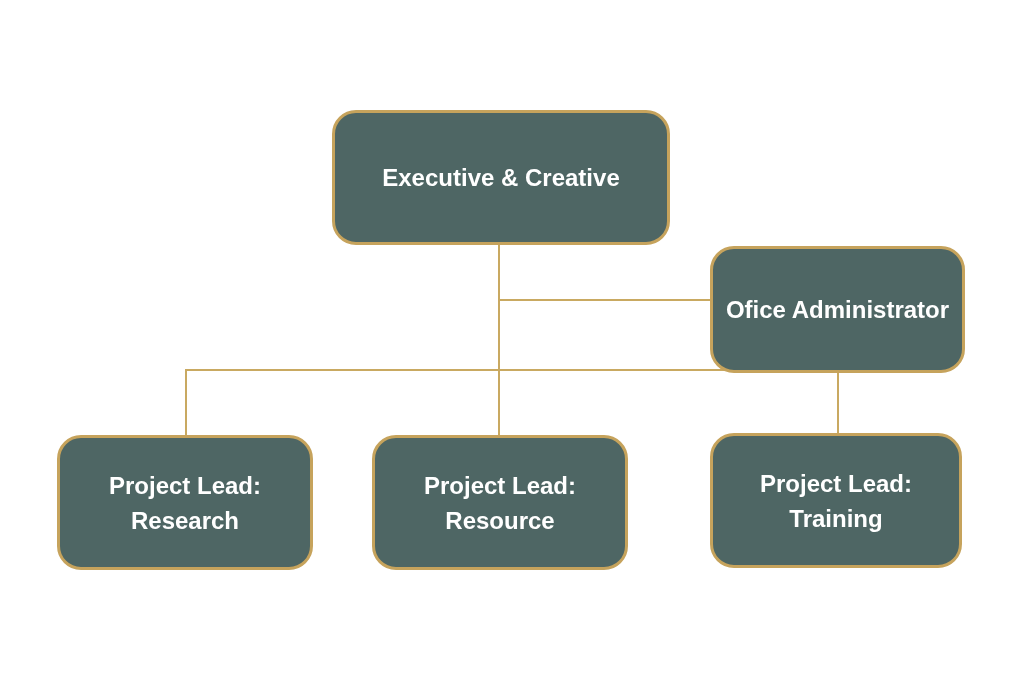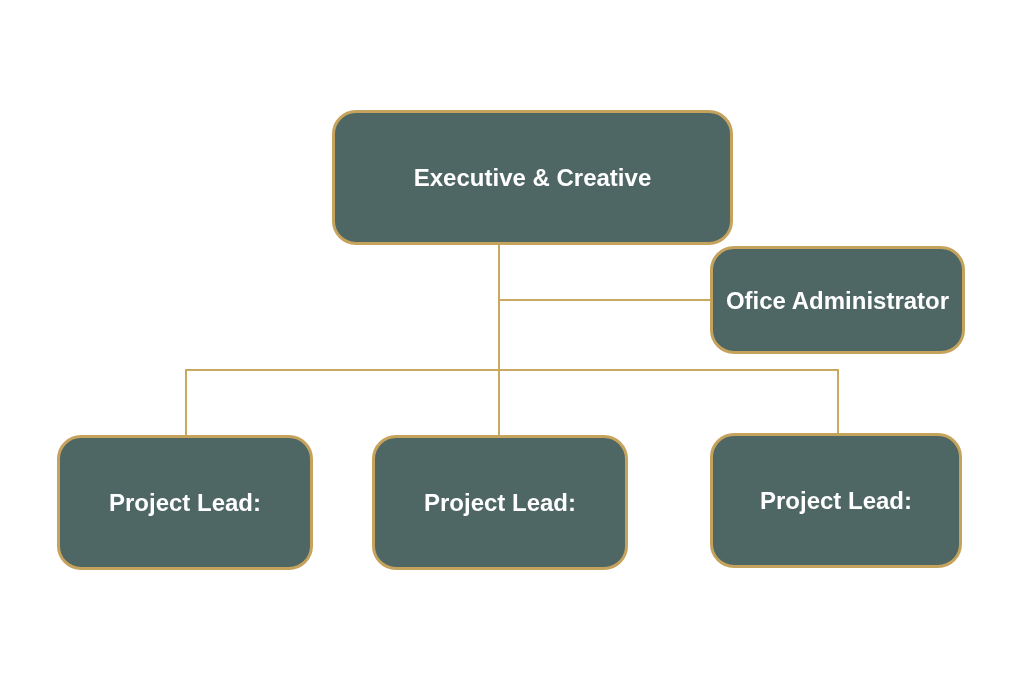--- a/index.html
+++ b/index.html
@@ -39,22 +39,22 @@
     justify-content: center;
     text-align: center;
     color: var(--text);
     font-weight: bold;
     font-size: 24px;
     line-height: 35px;
     z-index: 2;
     padding: 4px 10px;
   }
   
-  .node-exec      { left: 332px; top: 110px; width: 401px; height: 135px; }
-  .node-office    { left: 710px; top: 246px; width: 255px; height: 108px; }
+  .node-exec      { left: 332px; top: 110px; width: 338px; height: 135px; }
+  .node-office    { left: 710px; top: 246px; width: 255px; height: 127px; }
   .node-research  { left:  57px; top: 435px; width: 256px; height: 135px; }
   .node-resource  { left: 372px; top: 435px; width: 256px; height: 135px; }
   .node-training  { left: 710px; top: 433px; width: 252px; height: 135px; }
   
   .conn-exec-down      { left: 498px; top: 245px; width: 2px;   height: 190px; }
   .conn-office-branch  { left: 500px; top: 299px; width: 210px; height: 2px; }
   .conn-row            { left: 185px; top: 369px; width: 654px; height: 2px; }
   .conn-research-drop  { left: 185px; top: 370px; width: 2px;   height: 65px; }
   .conn-training-drop  { left: 837px; top: 370px; width: 2px;   height: 63px; }
 </style>
@@ -72,23 +72,26 @@
   <div class="node node-exec">
     <span>Executive &amp; Creative</span>
   </div>
 
   <div class="node node-office">
     <span>Ofice Administrator</span>
   </div>
 
   <div class="node node-research">
     <span>Project Lead:</span>
+    <span>Research</span>
   </div>
 
   <div class="node node-resource">
     <span>Project Lead:</span>
+    <span>Resource</span>
   </div>
 
   <div class="node node-training">
     <span>Project Lead:</span>
+    <span>Training</span>
   </div>
 
 </div>
 
 </body></html>

